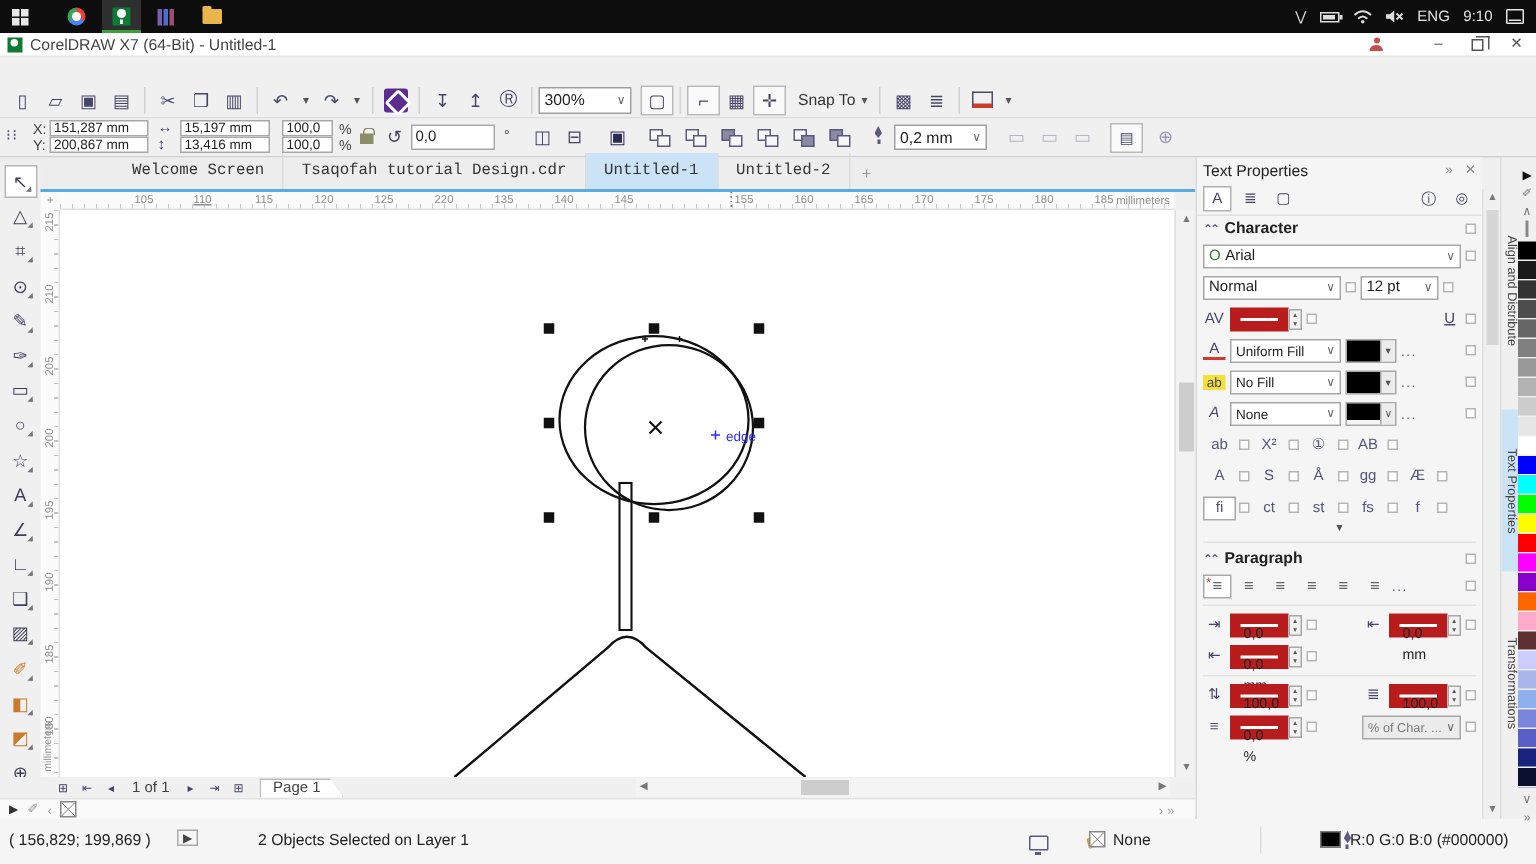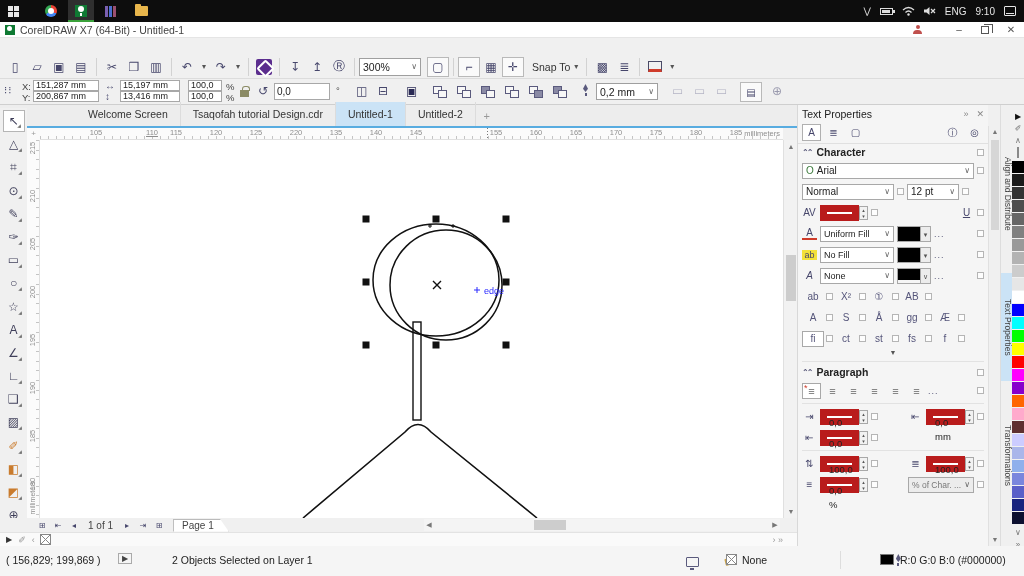--- a/index.html
+++ b/index.html
@@ -70,21 +70,21 @@
   .shp i { position:absolute; width:9px; height:8px; border:1px solid #5a5a7d; background:#f7f7f7; }
   .shp i:first-child { left:1px; top:1px; }
   .shp i:last-child { left:6px; top:5px; }
   .lock { width:9px; height:7px; background:#8c8c66; position:relative; display:inline-block; }
   .lock::before { content:""; position:absolute; left:1.5px; top:-4px; width:6px; height:4px; border:1.5px solid #8c8c66; border-bottom:none; border-radius:3px 3px 0 0; }
   .spin { display:inline-flex; flex-direction:column; width:9px; height:14px; border:1px solid #a8a8a8; background:#f2f2f2; }
   .spin div { flex:1; font-size:5px; line-height:6px; text-align:center; color:#555; }
 
   
   .tabsbar { left:0; top:105px; width:797px; height:21px; background:#ededed; display:flex; align-items:flex-end; padding-left:76px; }
-  .doc-tab { height:20px; display:flex; align-items:center; padding:12px 12px; font-size:10.5px; color:#333; border-right:1px solid #dcdcdc; }
+  .doc-tab { height:20px; display:flex; align-items:center; padding:12px 12px; font-size:10.5px; color:#333; border-right:1px solid #dcdcdc;font-family:Liberation Mono, monospace; }
   .doc-tab.active { background:#cbe3f6; }
   .tab-plus { width:22px; height:20px; display:flex; align-items:center; justify-content:center; color:#999; font-size:11px; }
   .blue-line { left:0; top:126px; width:797px; height:2px; background:#58ace0; }
 
   
   .ruler-corner { left:27px; top:128px; width:13px; height:12px; background:#fafafa; color:#999; font-size:8px; text-align:center; line-height:12px; }
   .hruler { left:40px; top:128px; width:743px; height:12px; background:#fbfbfb; border-bottom:1px solid #e0e0e0; position:absolute; overflow:hidden;
             background-image:repeating-linear-gradient(to right,#c4c4c4 0 1px,transparent 1px 8px); background-size:100% 3px; background-position:0 100%; background-repeat:no-repeat; }
   .hrt { position:absolute; top:0; font-size:7.5px; color:#8e8e8e; transform:translateX(-50%); }
   .hr-unit { position:absolute; right:3px; top:1px; font-size:7.5px; color:#8e8e8e; }
@@ -329,21 +329,21 @@
       <span class="doc-tab">Untitled-2</span>
       <span class="tab-plus">+</span>
     </div>
   <div class="abs blue-line"></div>
 
   <div class="abs ruler-corner">+</div>
   <div class="abs hruler" id="hruler">
     <span class="hr-cursor"></span>
     <span class="hr-unit">millimeters</span>
   <span class="hrt" style="left: 56px;">105</span>
-      <span class="hrt" style="left: 112px; text-decoration: underline;">110</span>
+      <span class="hrt" style="left: 95px; text-decoration: underline;">110</span>
       <span class="hrt" style="left: 136px;">115</span>
       <span class="hrt" style="left: 176px;">120</span>
       <span class="hrt" style="left: 216px;">125</span>
       <span class="hrt" style="left: 256px;">220</span>
       <span class="hrt" style="left: 296px;">135</span>
       <span class="hrt" style="left: 336px;">140</span>
       <span class="hrt" style="left: 376px;">145</span>
       <span class="hrt" style="left: 416px; margin-top: 27px;">150</span>
       <span class="hrt" style="left: 456px;">155</span>
       <span class="hrt" style="left: 496px;">160</span>

